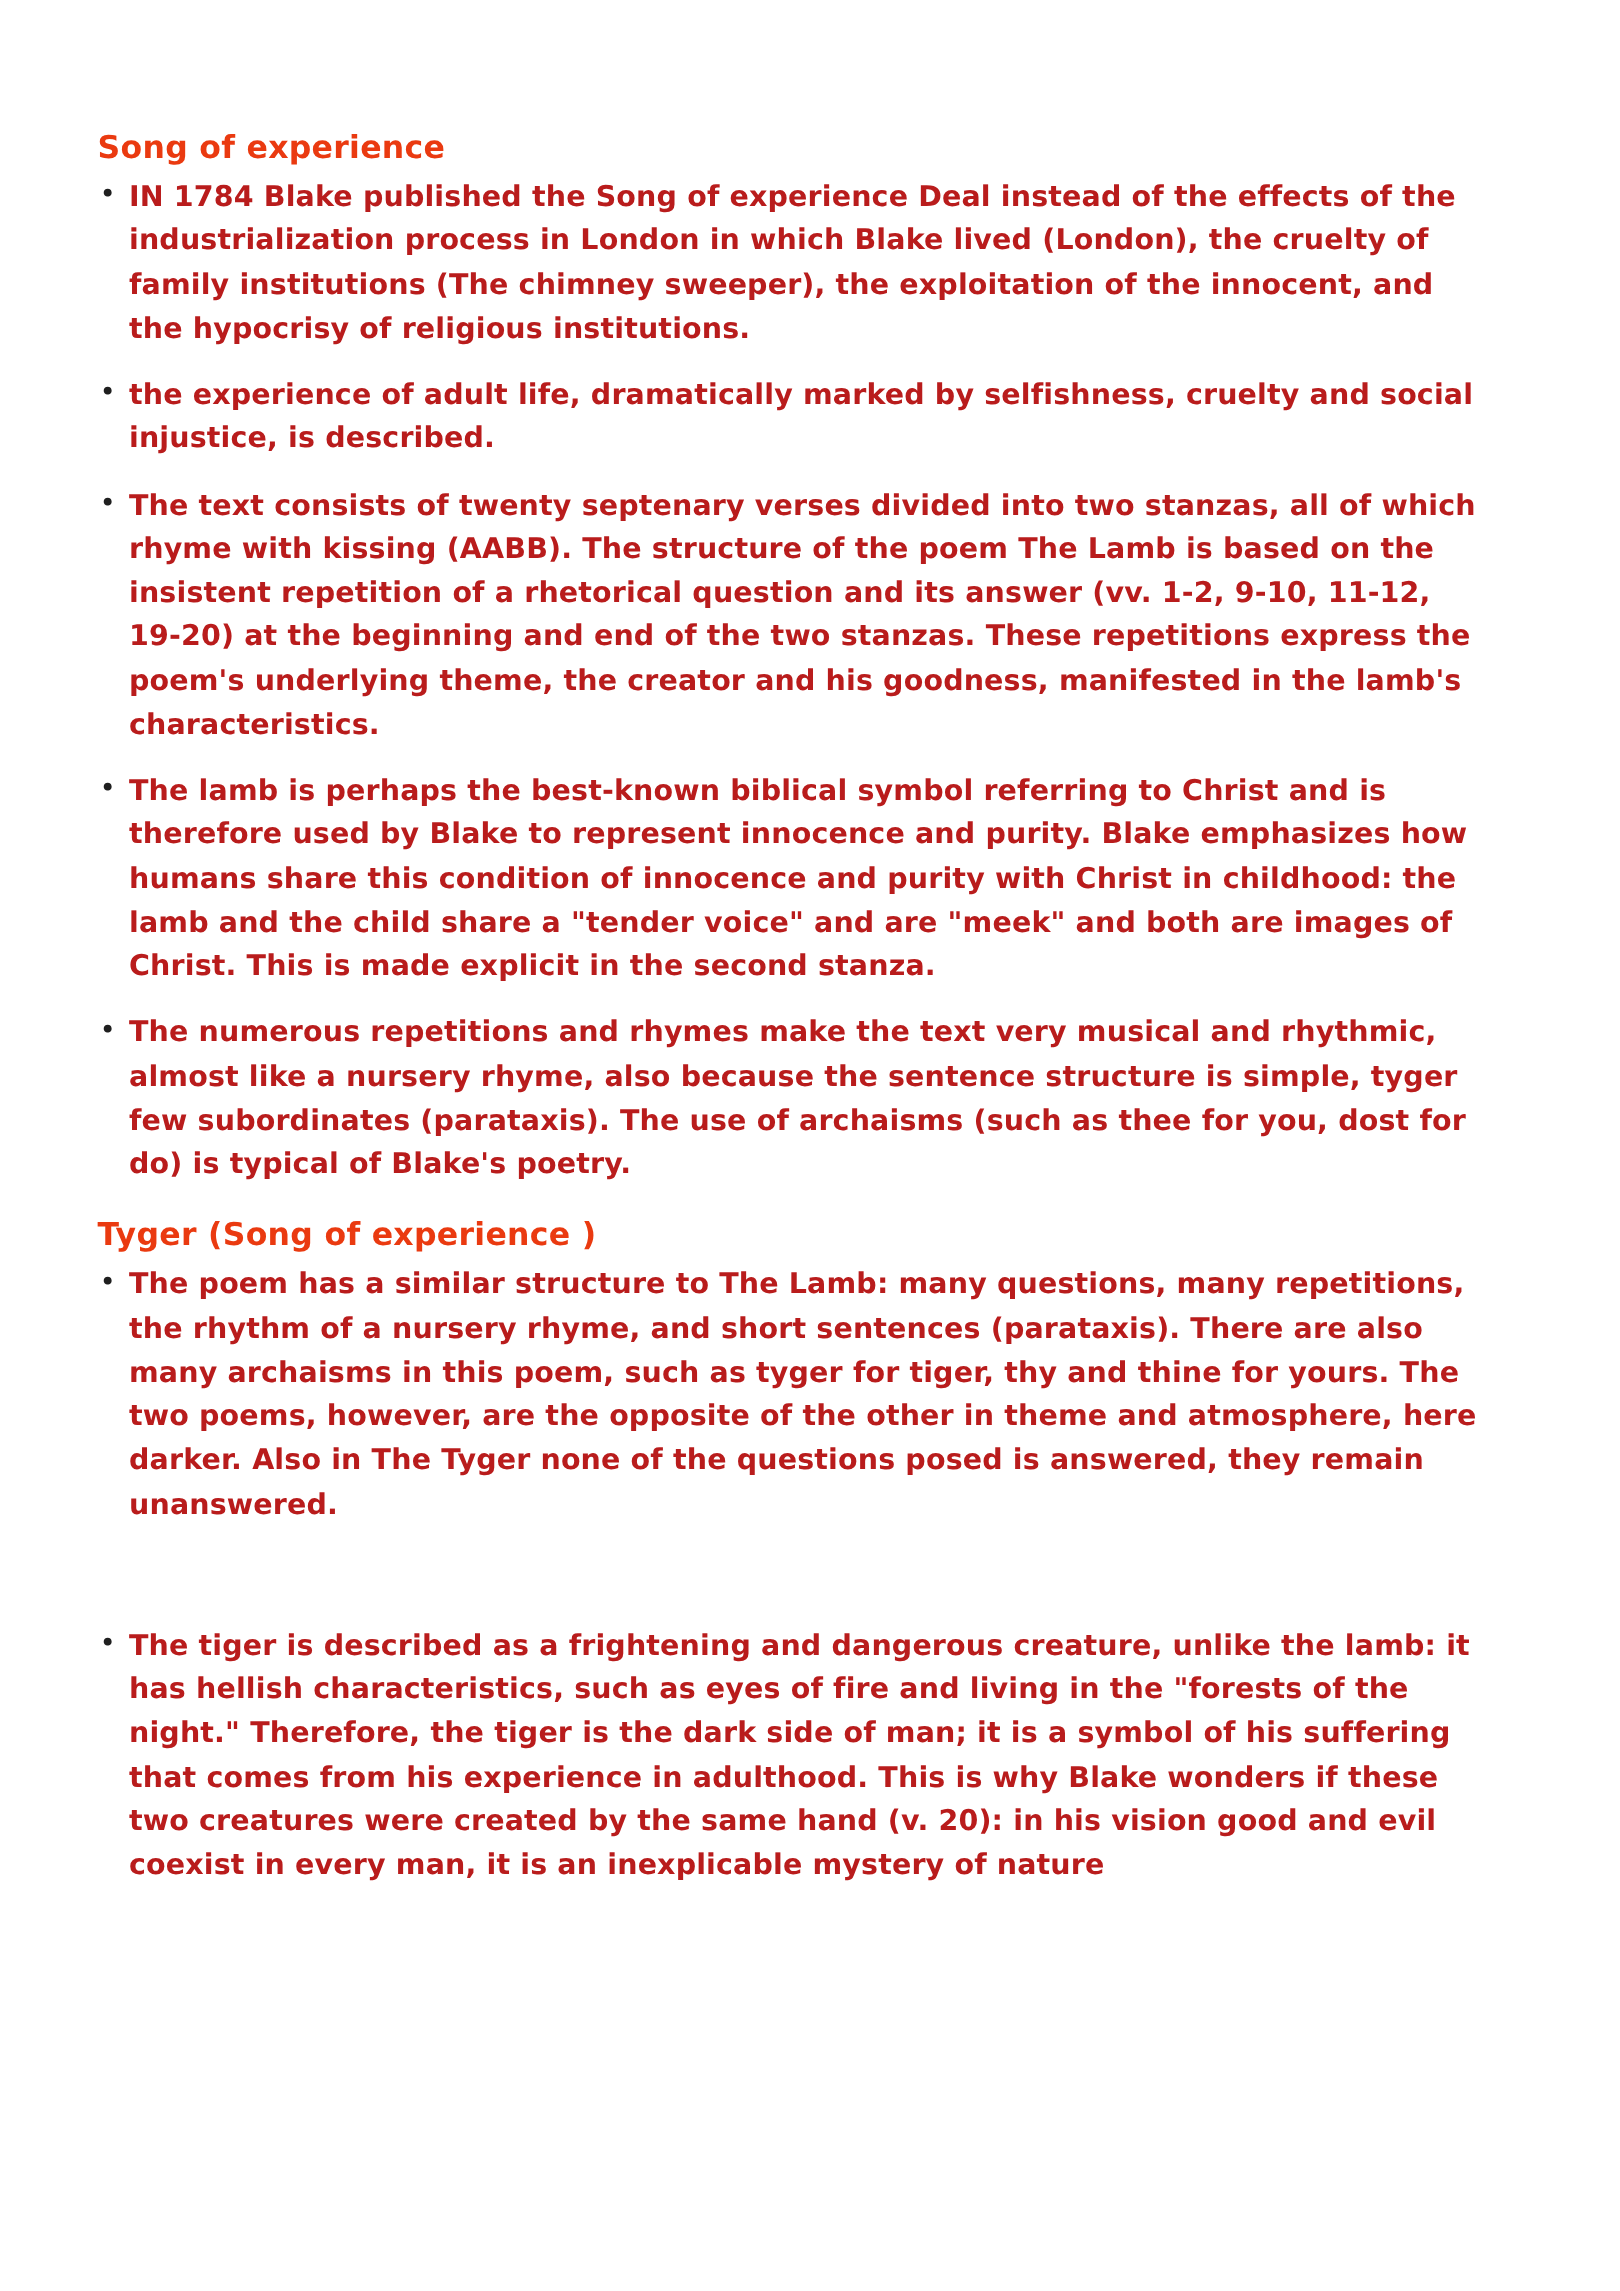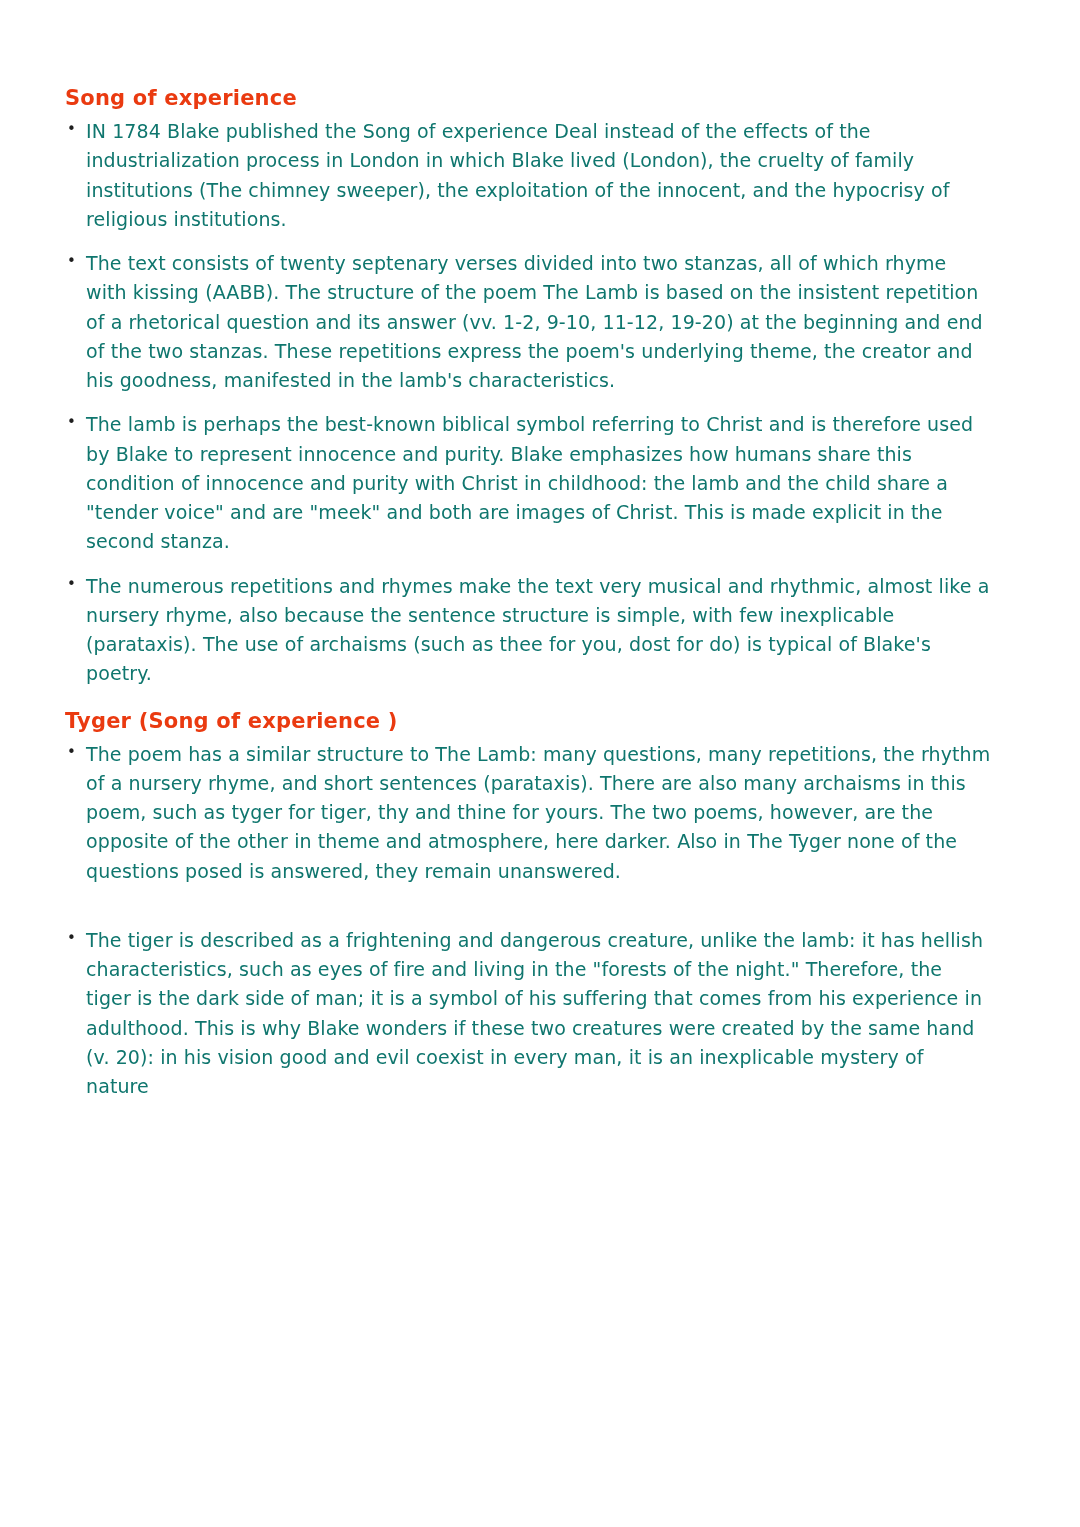--- a/index.html
+++ b/index.html
@@ -34,55 +34,56 @@
   ul.bullets {
     list-style: none;
     margin: 0 0 14px 0;
     padding: 0;
   }
   ul.bullets li {
     position: relative;
     padding-left: 21px;
     margin-bottom: 15px;
     font-size: 19px;
-    font-weight: normal;
+    font-weight: bold;
     line-height: 1.54;
-    color: #0f766e;
+    color: #b91c1c;
     letter-spacing: 0.1px;
     max-width: 946px;
   }
   ul.bullets li::before {
     content: "\2022";
     position: absolute;
     left: 2px;
     top: 1px;
     font-size: 15px;
     color: #1f1f1f;
   }
   ul.bullets li.gap-before {
-    margin-top: 40px;
+    margin-top: 65px;
   }
 </style>
 </head>
 <body>
 
 <div class="page">
 
   <div class="section section-experience">
     <h2 class="heading">Song of experience</h2>
     <ul class="bullets">
       <li>IN 1784 Blake published the Song of experience  Deal instead of the effects of the industrialization process in London in which Blake lived (London), the cruelty of family institutions (The chimney sweeper), the exploitation of the innocent, and the hypocrisy of religious institutions.</li>
+      <li>the experience of adult life, dramatically marked by selfishness, cruelty and social injustice, is described.</li>
     </ul>
   </div>
 
   <div class="section section-lamb">
     <ul class="bullets">
       <li>The text consists of twenty septenary verses divided into two stanzas, all of which rhyme with kissing (AABB). The structure of the poem The Lamb is based on the insistent repetition of a rhetorical question and its answer (vv. 1-2, 9-10, 11-12, 19-20) at the beginning and end of the two stanzas. These repetitions express the poem's underlying theme, the creator and his goodness, manifested in the lamb's characteristics.</li>
       <li>The lamb is perhaps the best-known biblical symbol referring to Christ and is therefore used by Blake to represent innocence and purity. Blake emphasizes how humans share this condition of innocence and purity with Christ in childhood: the lamb and the child share a "tender voice" and are "meek" and both are images of Christ. This is made explicit in the second stanza.</li>
-      <li>The numerous repetitions and rhymes make the text very musical and rhythmic, almost like a nursery rhyme, also because the sentence structure is simple, with few inexplicable (parataxis). The use of archaisms (such as thee for you, dost for do) is typical of Blake's poetry.</li>
+      <li>The numerous repetitions and rhymes make the text very musical and rhythmic, almost like a nursery rhyme, also because the sentence structure is simple, tyger few subordinates (parataxis). The use of archaisms (such as thee for you, dost for do) is typical of Blake's poetry.</li>
     </ul>
   </div>
 
   <div class="section section-tyger">
     <h2 class="heading">Tyger (Song of experience )</h2>
     <ul class="bullets">
       <li>The poem has a similar structure to The Lamb: many questions, many repetitions, the rhythm of a nursery rhyme, and short sentences (parataxis). There are also many archaisms in this poem, such as tyger for tiger, thy and thine for yours. The two poems, however, are the opposite of the other in theme and atmosphere, here darker. Also in The Tyger none of the questions posed is answered, they remain unanswered.</li>
       <li class="gap-before">The tiger is described as a frightening and dangerous creature, unlike the lamb: it has hellish characteristics, such as eyes of fire and living in the "forests of the night." Therefore, the tiger is the dark side of man; it is a symbol of his suffering that comes from his experience in adulthood. This is why Blake wonders if these two creatures were created by the same hand (v. 20): in his vision good and evil coexist in every man, it is an inexplicable mystery of nature</li>
     </ul>
   </div>

